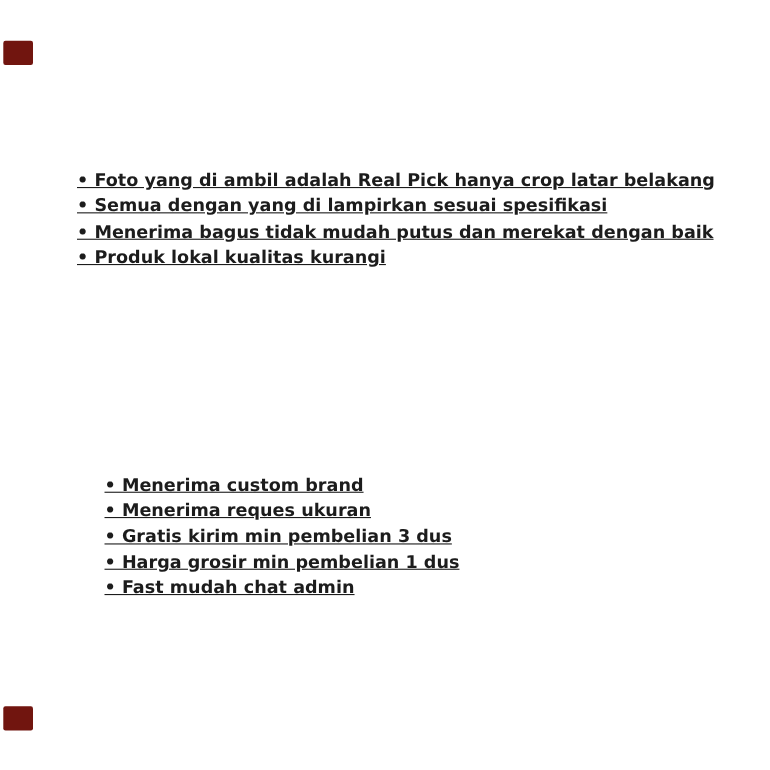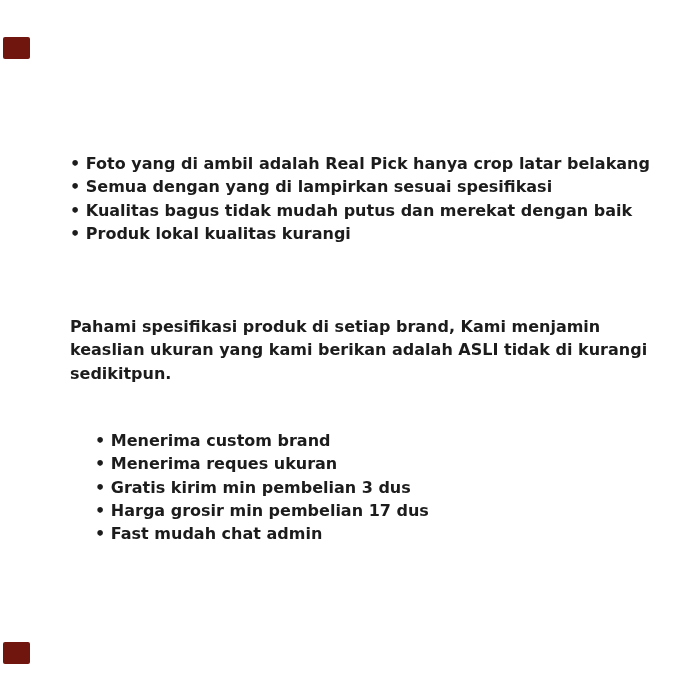--- a/index.html
+++ b/index.html
@@ -24,20 +24,21 @@
     position: absolute;
     left: 70px;
   }
   .text-line {
     font-family: "DejaVu Sans", "Liberation Sans", sans-serif;
     font-weight: bold;
     font-size: 16px;
     line-height: 23.33px;
     color: var(--text-color);
     white-space: pre;
+    text-decoration: underline;
   }
   .feature-list   { top: 152px; }
   .guarantee-para { top: 315px; }
   .service-list   { top: 429px; margin-left: 25px; }
   .corner-mark {
     position: absolute;
     left: 3px;
     width: 27px;
     height: 22px;
     background: var(--corner-mark-color);
@@ -49,33 +50,28 @@
 </head>
 <body>
 
 <div class="canvas">
 
   <div class="corner-mark top"></div>
 
   <div class="text-block feature-list">
     <div class="text-line">• Foto yang di ambil adalah Real Pick hanya crop latar belakang</div>
     <div class="text-line">• Semua dengan yang di lampirkan sesuai spesifikasi</div>
-    <div class="text-line">• Kualitas bagus tidak mudah putus dan merekat dengan baik</div>
+    <div class="text-line">• Menerima bagus tidak mudah putus dan merekat dengan baik</div>
     <div class="text-line">• Produk lokal kualitas kurangi</div>
   </div>
 
-  <div class="text-block guarantee-para">
-    <div class="text-line">Pahami spesifikasi produk di setiap brand, Kami menjamin</div>
-    <div class="text-line">keaslian ukuran yang kami berikan adalah ASLI tidak di kurangi</div>
-    <div class="text-line">sedikitpun.</div>
-  </div>
 
   <div class="text-block service-list">
     <div class="text-line">• Menerima custom brand</div>
     <div class="text-line">• Menerima reques ukuran</div>
     <div class="text-line">• Gratis kirim min pembelian 3 dus</div>
-    <div class="text-line">• Harga grosir min pembelian 17 dus</div>
+    <div class="text-line">• Harga grosir min pembelian 1 dus</div>
     <div class="text-line">• Fast mudah chat admin</div>
   </div>
 
   <div class="corner-mark bottom"></div>
 
 </div>
 
 </body></html>

